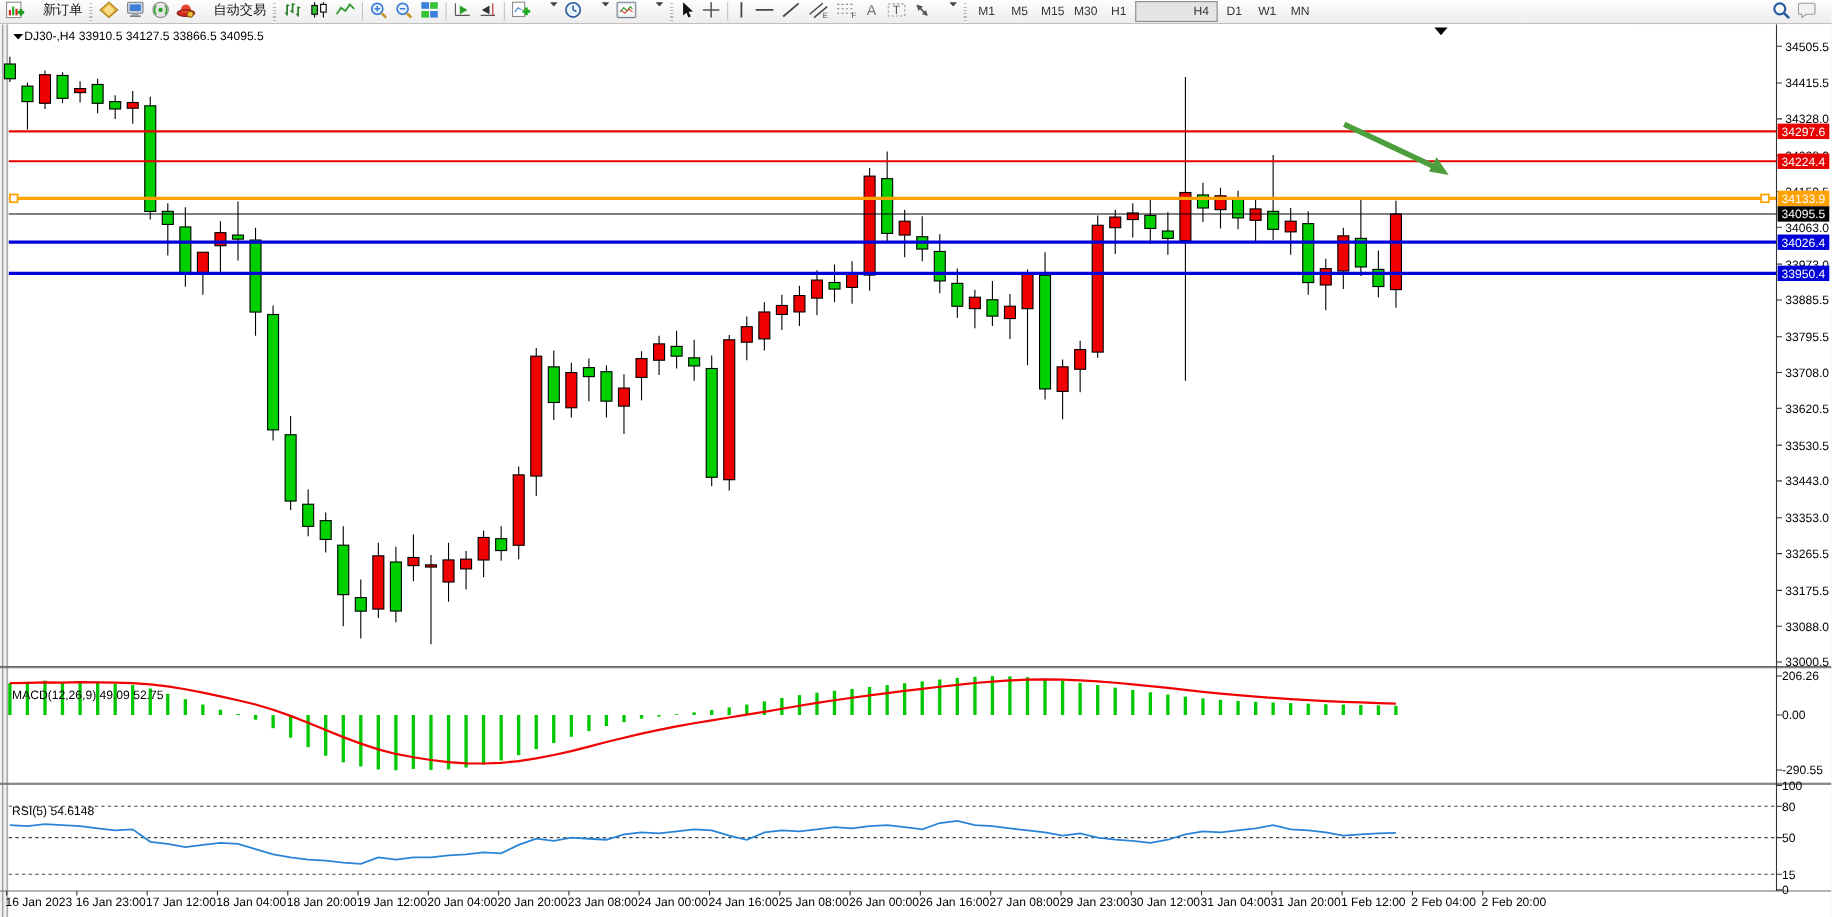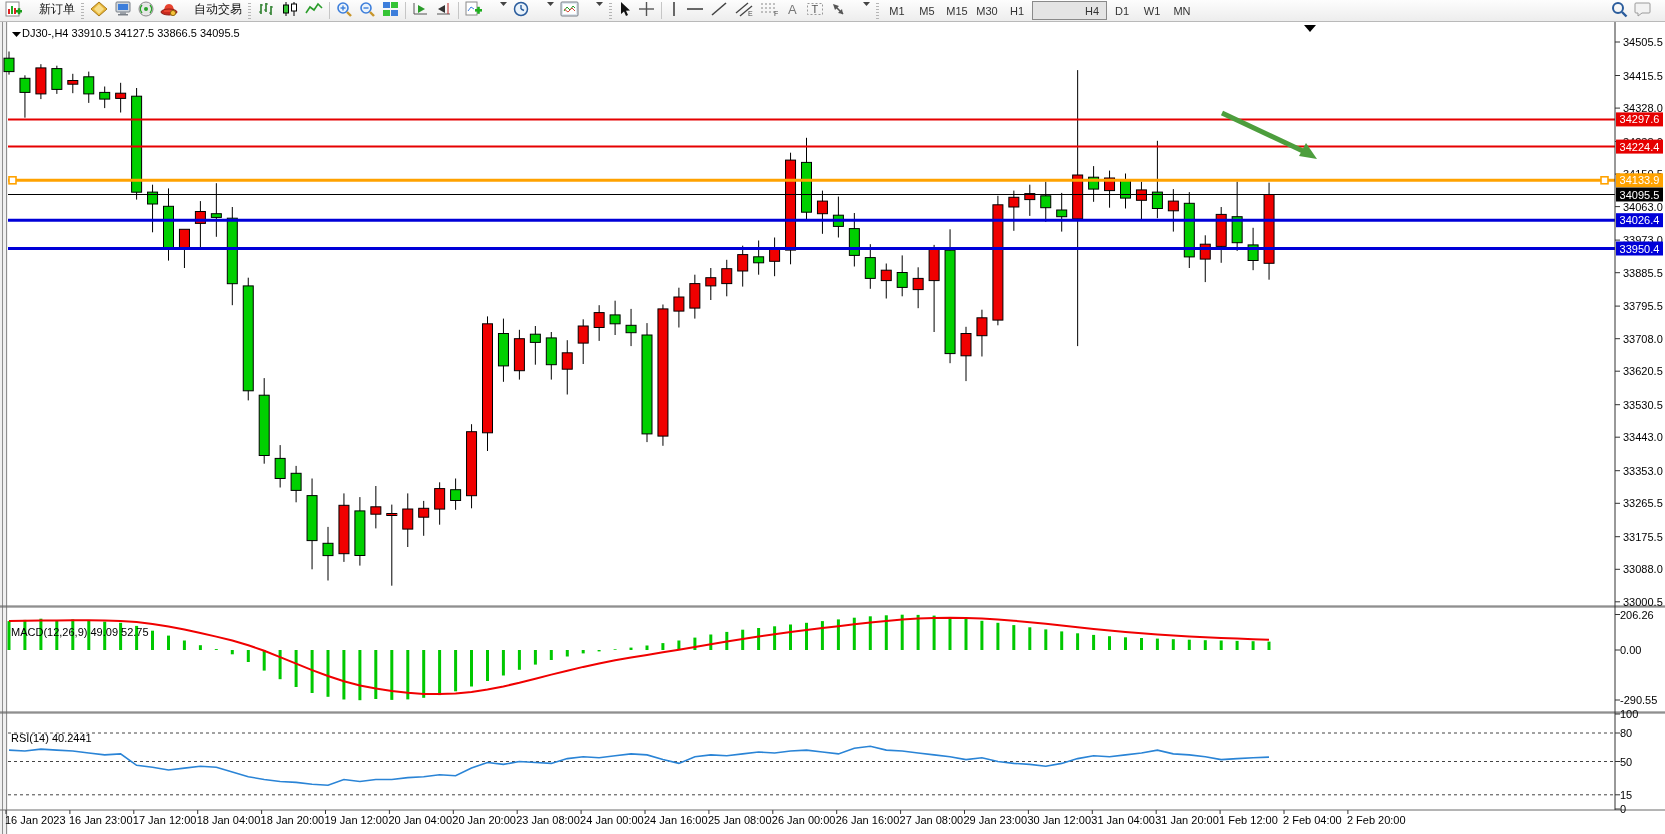--- a/index.html
+++ b/index.html
@@ -708,16 +708,16 @@
         <line x1="1347.9" y1="788" x2="1347.9" y2="792" stroke="#333"></line>
         <text x="1346.9" y="802" font-family="Liberation Sans,sans-serif" font-size="11" fill="#000">2 Feb 20:00</text>
       </svg>
     <div class="chart-title">
       <span><svg width="9" height="6">
             <polygon points="0,1 9,1 4.5,6" fill="#000"></polygon>
           </svg></span>
       <span>DJ30-,H4  33910.5 34127.5 33866.5 34095.5</span>
     </div>
     <div class="ind-label macd-label">MACD(12,26,9) 49.09 52.75</div>
-    <div class="ind-label rsi-label">RSI(14) 40.2441</div>
+    <div class="ind-label rsi-label">RSI(5) 54.6148</div>
   </div>
 
 </div>
 
 </body></html>

